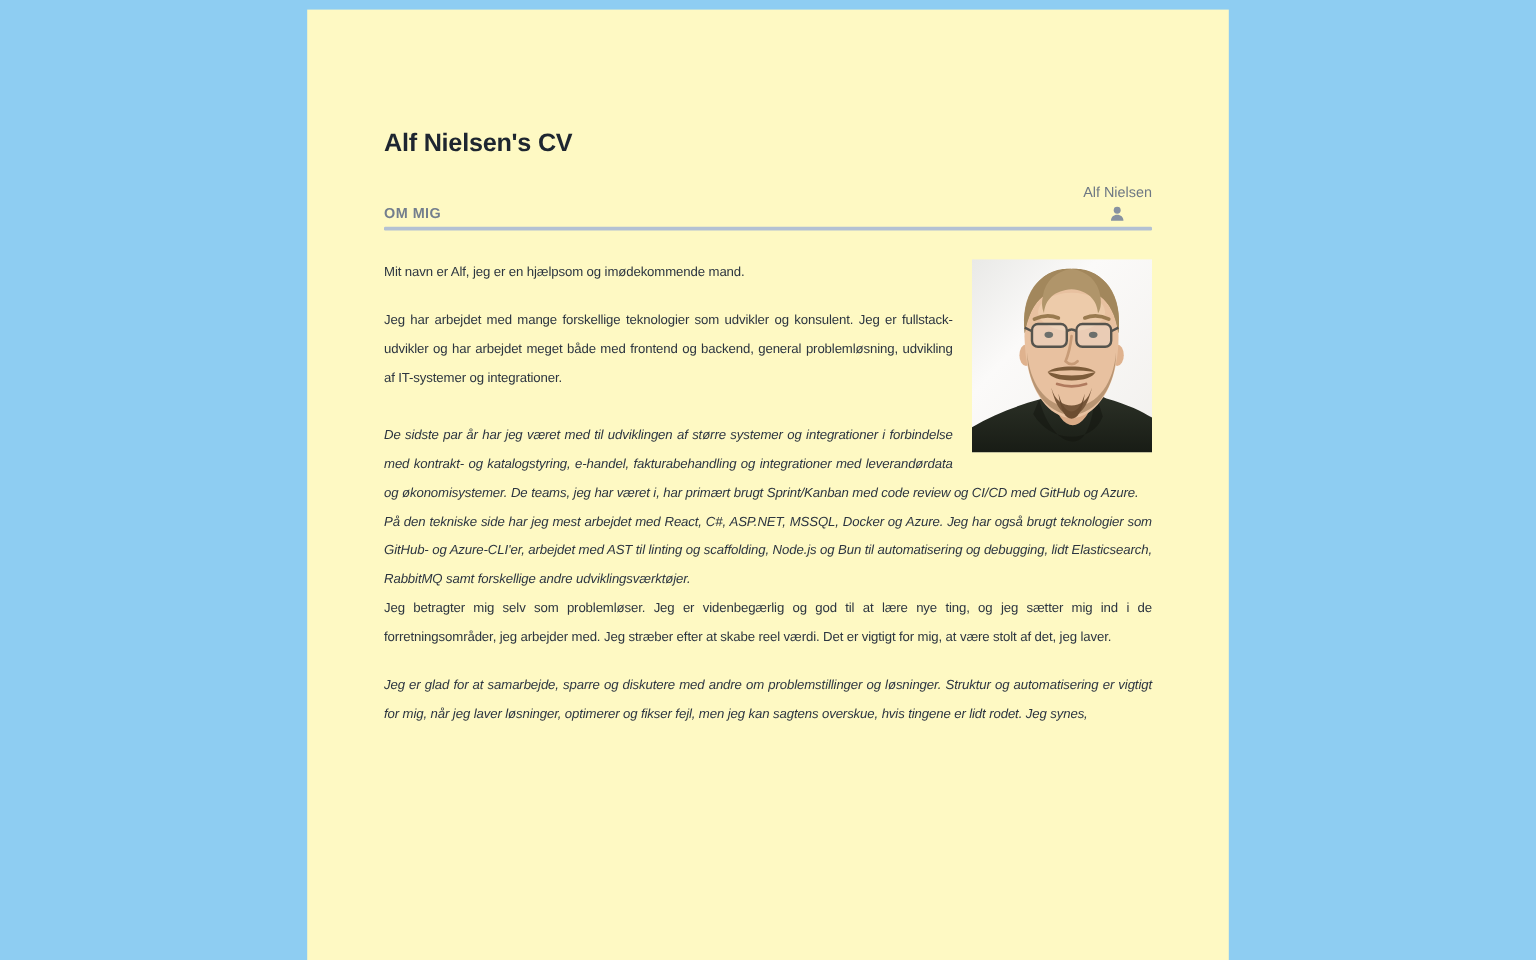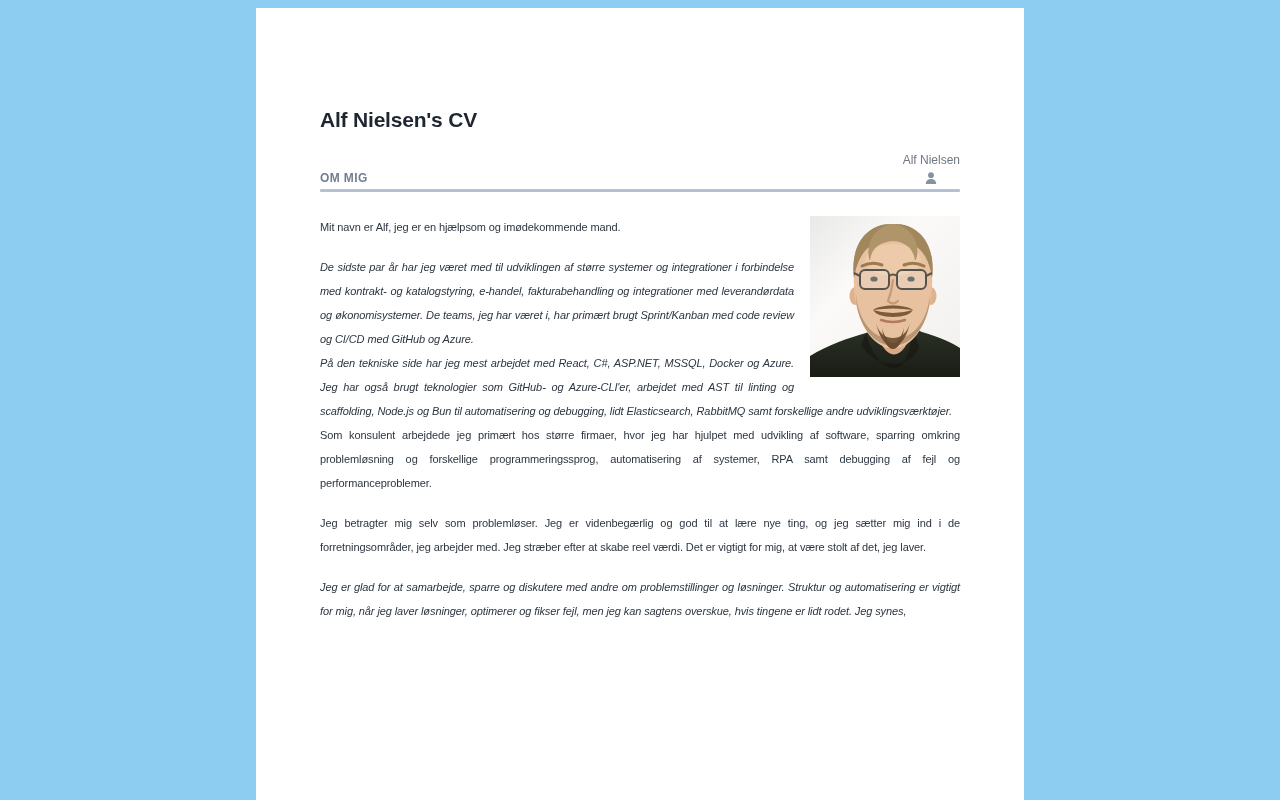--- a/index.html
+++ b/index.html
@@ -12,21 +12,21 @@
     width: 1280px;
     height: 800px;
     background: #8ecdf2;
     overflow: hidden;
     position: relative;
   }
   .page {
     width: 768px;
     height: 792px;
     margin: 8px auto 0;
-    background: #ffffff;
+    background: #fef9c3;
     padding: 100px 64px 0;
     overflow: hidden;
   }
   .page-title {
     font-size: 21px;
     font-weight: bold;
     color: #1e2630;
     letter-spacing: -0.2px;
     margin: 0 0 21px;
   }
@@ -154,21 +154,21 @@
           <path d="M63,94 Q83,100 103,94 Q99,101 83,101 Q67,101 63,94 Z" fill="#7c5b39"></path>
 
           <path d="M71,104 Q83,108 95,104" stroke="#b07a5e" stroke-width="2.4" fill="none" stroke-linecap="round"></path>
 
           <path d="M66,107 C70,124 76,130 83,130 C90,130 96,124 100,107 C97,118 90,122 83,122 C76,122 69,118 66,107 Z" fill="#77573a"></path>
           <path d="M72,112 C75,123 79,127 83,127 C87,127 91,123 94,112 C92,127 88,133 83,133 C78,133 74,127 72,112 Z" fill="#6b4c30"></path>
         </svg>
       </figure>
 
       <p class="para-intro">Mit navn er Alf, jeg er en hjælpsom og imødekommende mand.</p>
+      <p class="para-lead">Jeg har arbejdet med mange forskellige teknologier som udvikler og konsulent. Jeg er fullstack-udvikler og har arbejdet meget både med frontend og backend, general problemløsning, udvikling af IT-systemer og integrationer.</p>
       <p class="tight">De sidste par år har jeg været med til udviklingen af større systemer og integrationer i forbindelse med kontrakt- og katalogstyring, e-handel, fakturabehandling og integrationer med leverandørdata og økonomisystemer. De teams, jeg har været i, har primært brugt Sprint/Kanban med code review og CI/CD med GitHub og Azure.</p>
       <p class="tight">På den tekniske side har jeg mest arbejdet med React, C#, ASP.NET, MSSQL, Docker og Azure. Jeg har også brugt teknologier som GitHub- og Azure-CLI'er, arbejdet med AST til linting og scaffolding, Node.js og Bun til automatisering og debugging, lidt Elasticsearch, RabbitMQ samt forskellige andre udviklingsværktøjer.</p>
-      <p>Som konsulent arbejdede jeg primært hos større firmaer, hvor jeg har hjulpet med udvikling af software, sparring omkring problemløsning og forskellige programmeringssprog, automatisering af systemer, RPA samt debugging af fejl og performanceproblemer.</p>
       <p>Jeg betragter mig selv som problemløser. Jeg er videnbegærlig og god til at lære nye ting, og jeg sætter mig ind i de forretningsområder, jeg arbejder med. Jeg stræber efter at skabe reel værdi. Det er vigtigt for mig, at være stolt af det, jeg laver.</p>
       <p class="last">Jeg er glad for at samarbejde, sparre og diskutere med andre om problemstillinger og løsninger. Struktur og automatisering er vigtigt for mig, når jeg laver løsninger, optimerer og fikser fejl, men jeg kan sagtens overskue, hvis tingene er lidt rodet. Jeg synes,</p>
 
     </div>
   </div>
 </div>
 
 </body></html>

